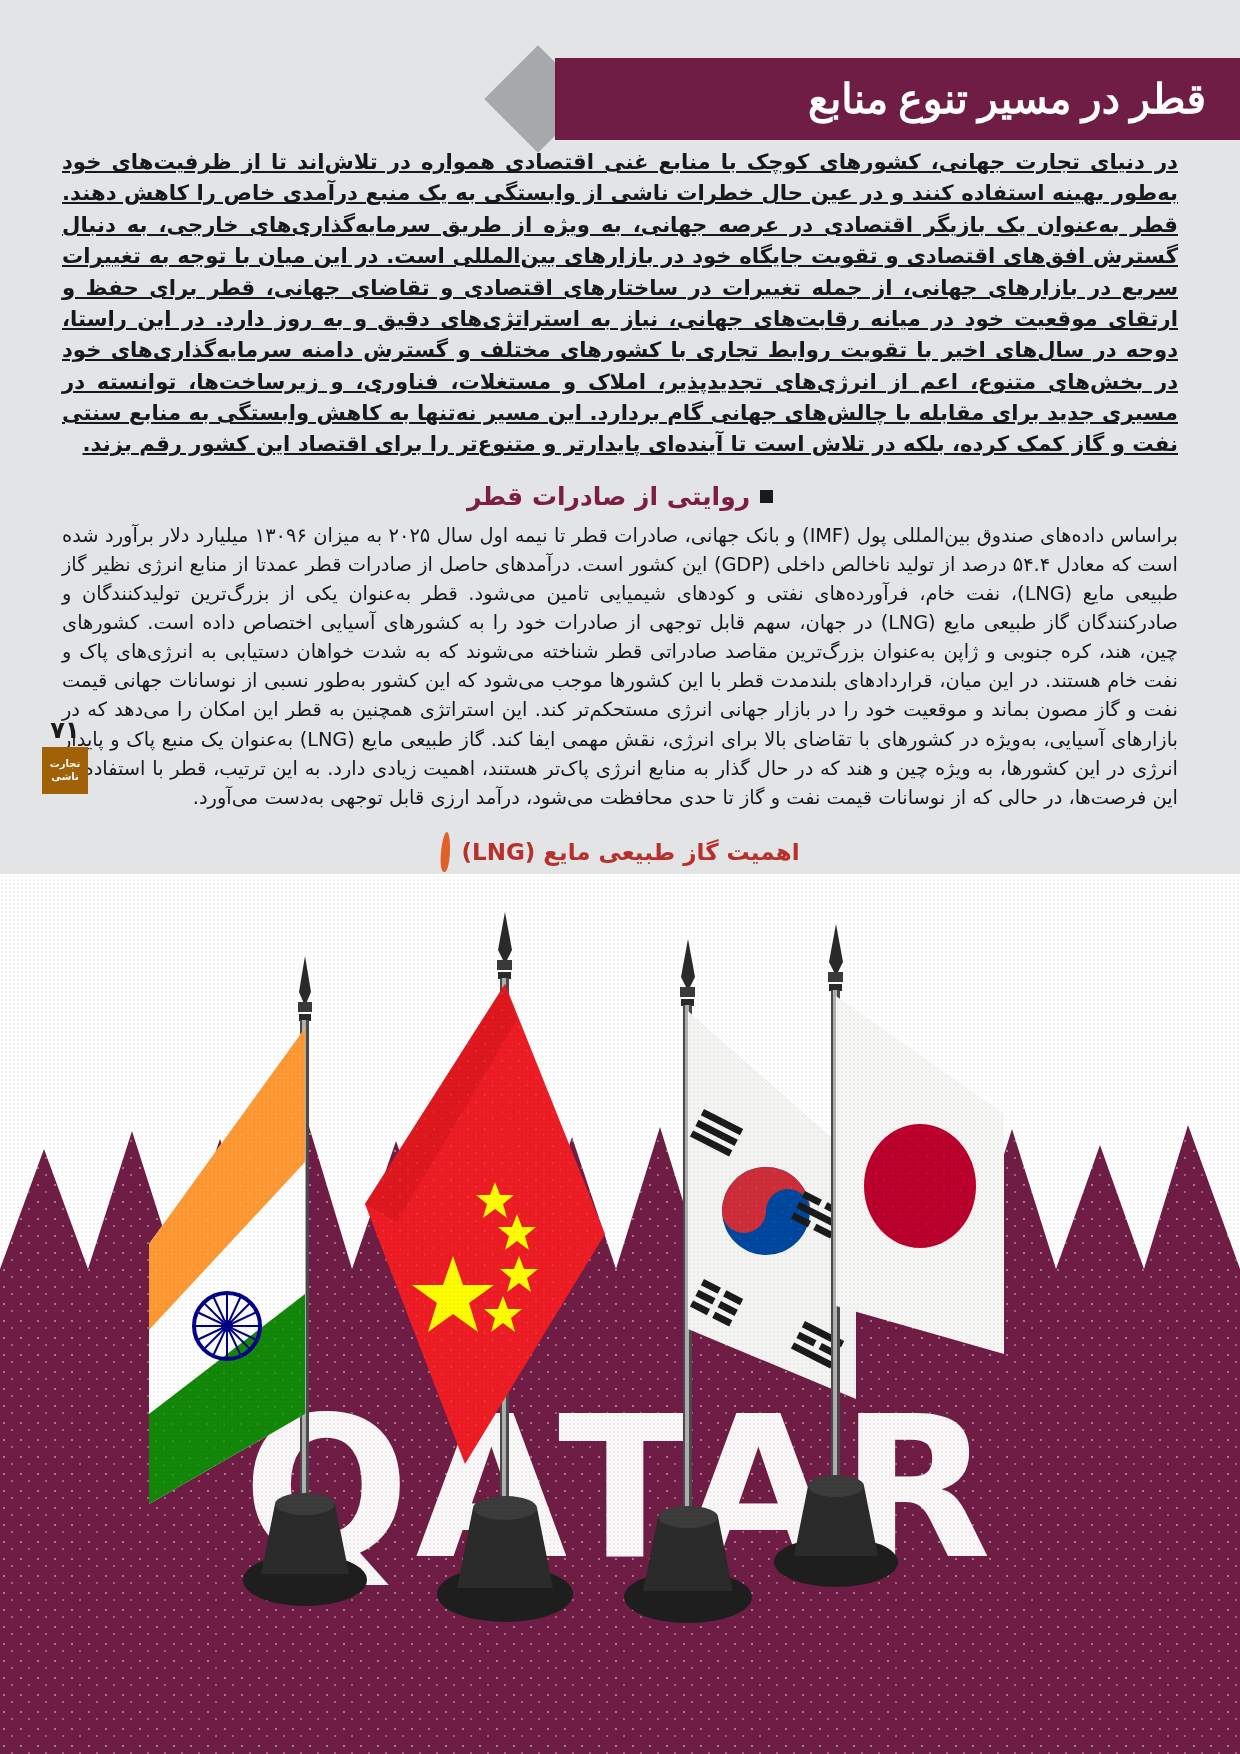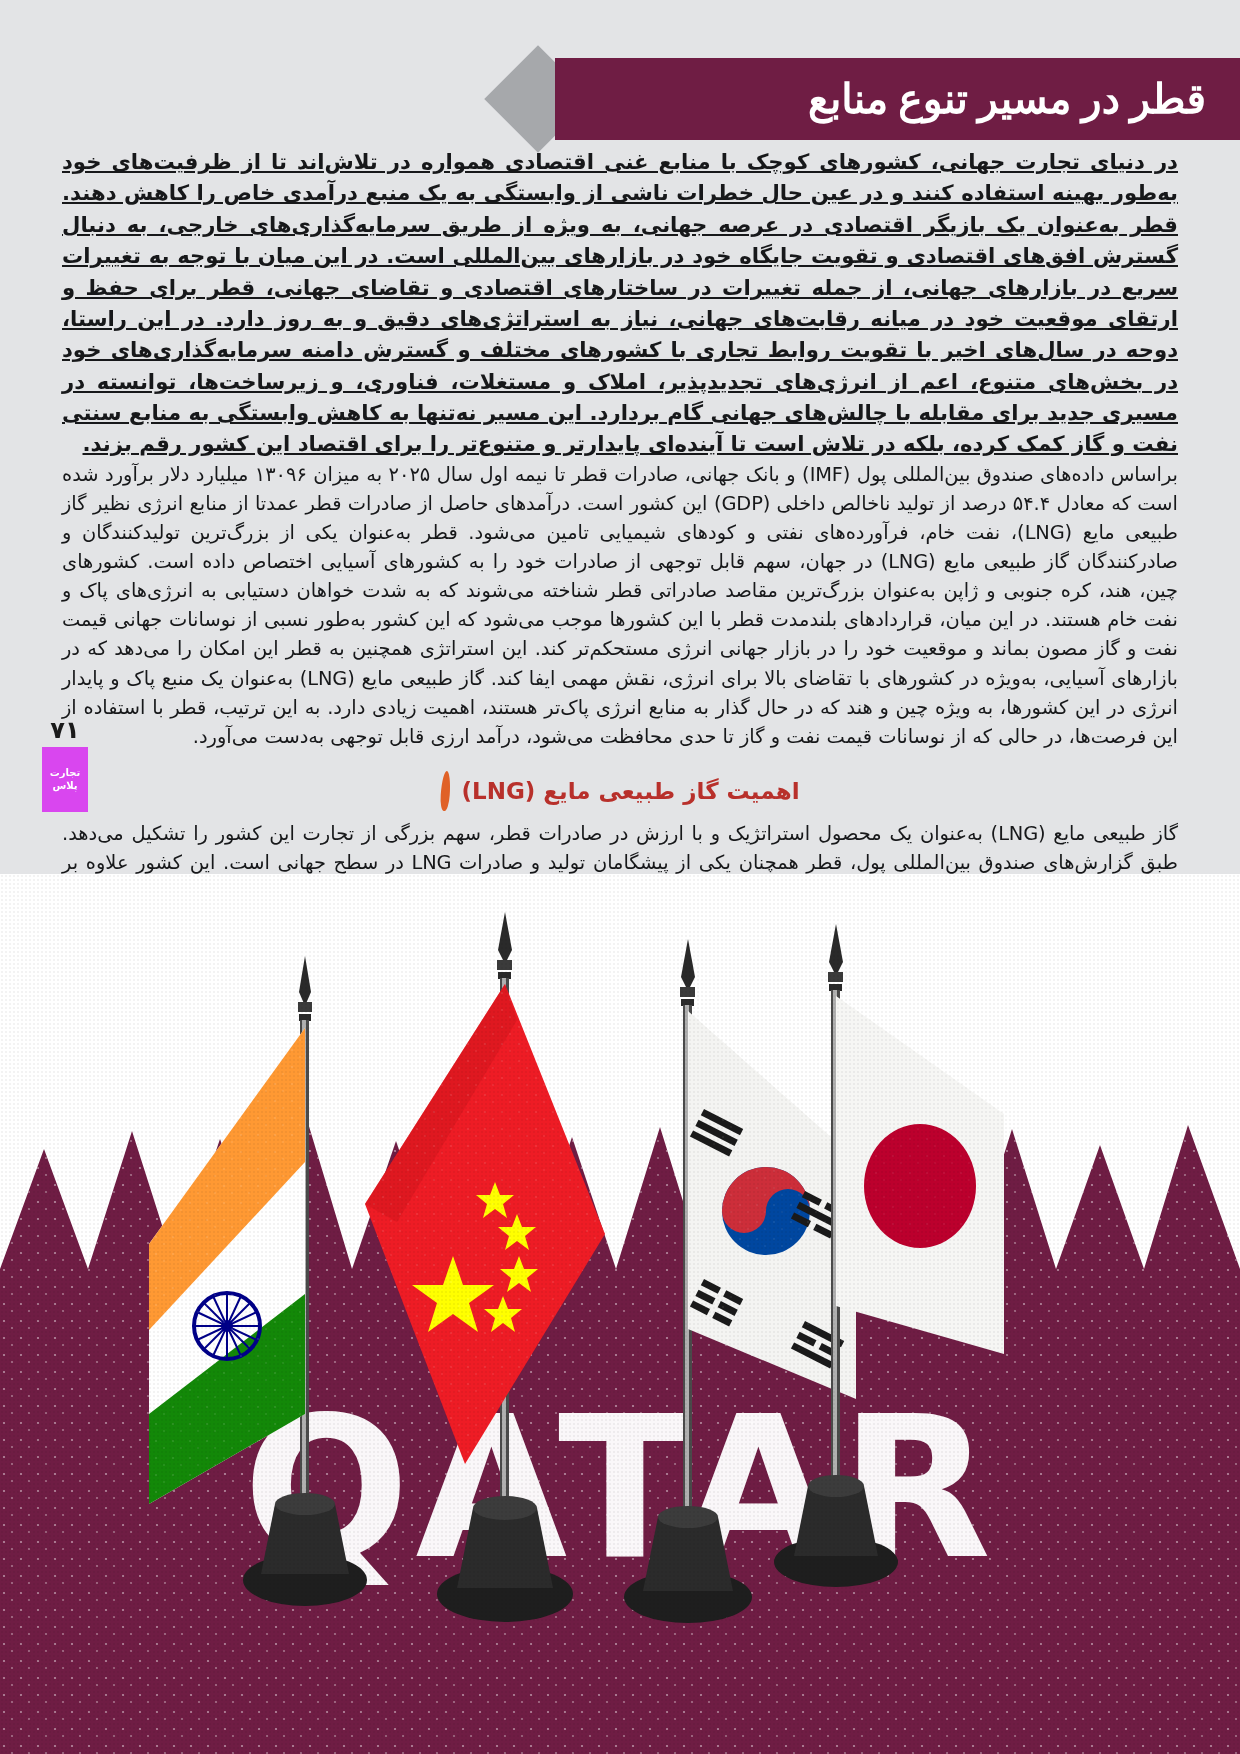--- a/index.html
+++ b/index.html
@@ -126,26 +126,26 @@
     direction: rtl;
   }
   .page-num {
     font-size: 24px;
     font-weight: bold;
     color: #1a1a1a;
     line-height: 1;
   }
   .page-tag {
     margin-top: 5px;
-    background: #d946ef;
+    background: #a16207;
     color: #ffffff;
     font-size: 10px;
     font-weight: bold;
     line-height: 1.25;
-    padding: 20px 2px;
+    padding: 11px 2px;
     letter-spacing: -0.5px;
   }
 
   
   .illus {
     position: absolute;
     left: 0; right: 0; bottom: 0;
     height: 880px;
     background: #ffffff;
     overflow: hidden;
@@ -185,36 +185,40 @@
     <div class="banner-diamond"></div>
     <div class="banner-bar">
       <span class="banner-title">قطر در مسیر تنوع منابع</span>
     </div>
   </div>
 
   <div class="article">
 
     <p class="lead">در دنیای تجارت جهانی، کشورهای کوچک با منابع غنی اقتصادی همواره در تلاش‌اند تا از ظرفیت‌های خود به‌طور بهینه استفاده کنند و در عین حال خطرات ناشی از وابستگی به یک منبع درآمدی خاص را کاهش دهند. قطر به‌عنوان یک بازیگر اقتصادی در عرصه جهانی، به ویژه از طریق سرمایه‌گذاری‌های خارجی، به دنبال گسترش افق‌های اقتصادی و تقویت جایگاه خود در بازارهای بین‌المللی است. در این میان با توجه به تغییرات سریع در بازارهای جهانی، از جمله تغییرات در ساختارهای اقتصادی و تقاضای جهانی، قطر برای حفظ و ارتقای موقعیت خود در میانه رقابت‌های جهانی، نیاز به استراتژی‌های دقیق و به روز دارد. در این راستا، دوحه در سال‌های اخیر با تقویت روابط تجاری با کشورهای مختلف و گسترش دامنه سرمایه‌گذاری‌های خود در بخش‌های متنوع، اعم از انرژی‌های تجدیدپذیر، املاک و مستغلات، فناوری، و زیرساخت‌ها، توانسته در مسیری جدید برای مقابله با چالش‌های جهانی گام بردارد. این مسیر نه‌تنها به کاهش وابستگی به منابع سنتی نفت و گاز کمک کرده، بلکه در تلاش است تا آینده‌ای پایدارتر و متنوع‌تر را برای اقتصاد این کشور رقم بزند.</p>
 
+    <div class="section-head">
+      <span class="sq-bullet"></span>
+      <span class="section-title">روایتی از صادرات قطر</span>
+    </div>
 
     <p class="body-col">براساس داده‌های صندوق بین‌المللی پول (IMF) و بانک جهانی، صادرات قطر تا نیمه اول سال ۲۰۲۵ به میزان ۱۳۰۹۶ میلیارد دلار برآورد شده است که معادل ۵۴.۴ درصد از تولید ناخالص داخلی (GDP) این کشور است. درآمدهای حاصل از صادرات قطر عمدتا از منابع انرژی نظیر گاز طبیعی مایع (LNG)، نفت خام، فرآورده‌های نفتی و کودهای شیمیایی تامین می‌شود. قطر به‌عنوان یکی از بزرگ‌ترین تولیدکنندگان و صادرکنندگان گاز طبیعی مایع (LNG) در جهان، سهم قابل توجهی از صادرات خود را به کشورهای آسیایی اختصاص داده است. کشورهای چین، هند، کره جنوبی و ژاپن به‌عنوان بزرگ‌ترین مقاصد صادراتی قطر شناخته می‌شوند که به شدت خواهان دستیابی به انرژی‌های پاک و نفت خام هستند. در این میان، قراردادهای بلندمدت قطر با این کشورها موجب می‌شود که این کشور به‌طور نسبی از نوسانات جهانی قیمت نفت و گاز مصون بماند و موقعیت خود را در بازار جهانی انرژی مستحکم‌تر کند. این استراتژی همچنین به قطر این امکان را می‌دهد که در بازارهای آسیایی، به‌ویژه در کشورهای با تقاضای بالا برای انرژی، نقش مهمی ایفا کند. گاز طبیعی مایع (LNG) به‌عنوان یک منبع پاک و پایدار انرژی در این کشورها، به ویژه چین و هند که در حال گذار به منابع انرژی پاک‌تر هستند، اهمیت زیادی دارد. به این ترتیب، قطر با استفاده از این فرصت‌ها، در حالی که از نوسانات قیمت نفت و گاز تا حدی محافظت می‌شود، درآمد ارزی قابل توجهی به‌دست می‌آورد.</p>
 
     <div class="section-head-2">
       <span class="section-title-2">اهمیت گاز طبیعی مایع (LNG)</span>
       <span class="stroke-mark"></span>
     </div>
 
     <p class="body-col">گاز طبیعی مایع (LNG) به‌عنوان یک محصول استراتژیک و با ارزش در صادرات قطر، سهم بزرگی از تجارت این کشور را تشکیل می‌دهد. طبق گزارش‌های صندوق بین‌المللی پول، قطر همچنان یکی از پیشگامان تولید و صادرات LNG در سطح جهانی است. این کشور علاوه بر سهم بزرگ خود در بازار آسیایی، به بازارهای دیگر همچون بریتانیا و برخی کشورهای اروپایی نیز LNG صادر می‌کند. کشورهای آسیایی مانند چین، کره جنوبی و ژاپن بیشترین حجم واردات LNG را از قطر به خود اختصاص داده‌اند و در واقع این کشورها بزرگ‌ترین شرکای تجاری قطر در زمینه انرژی به شمار می‌روند.</p>
   </div>
 
   <div class="page-badge">
     <div class="page-num">۷۱</div>
     <div class="page-tag">
       <div>تجارت</div>
-      <div>پلاس</div>
+      <div>ناشی</div>
     </div>
   </div>
 
   <div class="illus">
 
     <svg class="teeth" viewBox="0 0 1240 675" preserveAspectRatio="none">
       <defs>
         <pattern id="dotpat" width="17" height="17" patternUnits="userSpaceOnUse">
           <circle cx="4" cy="4" r="1.1" fill="#ffffff" opacity="0.5"></circle>
           <circle cx="12" cy="11" r="1.1" fill="#ffffff" opacity="0.38"></circle>

